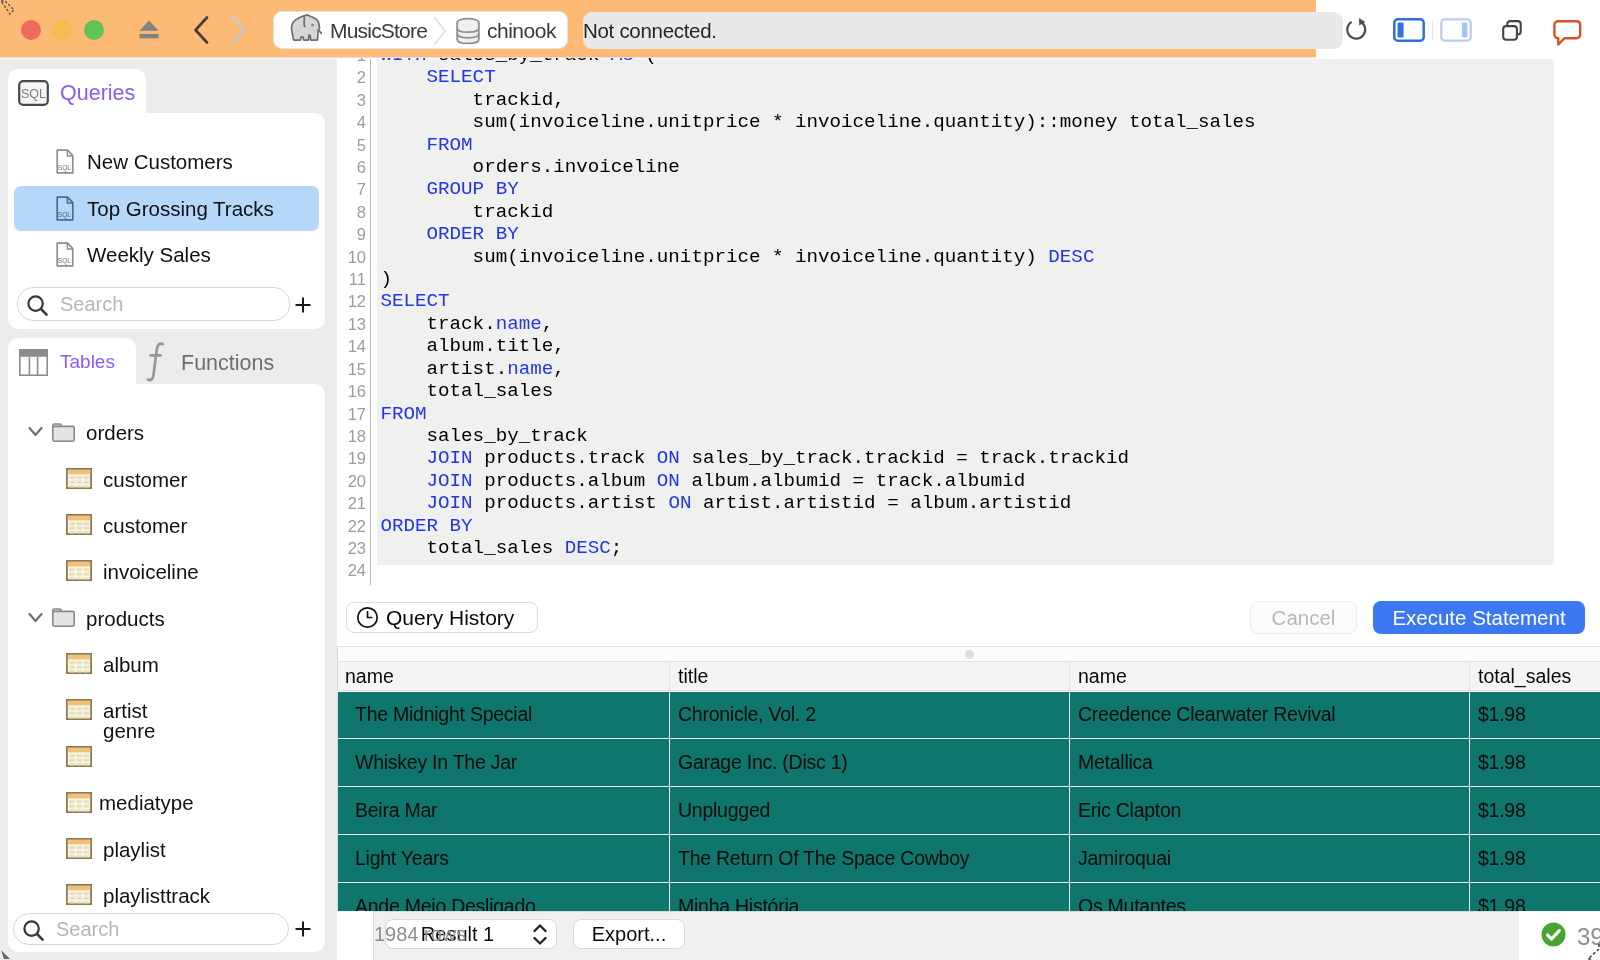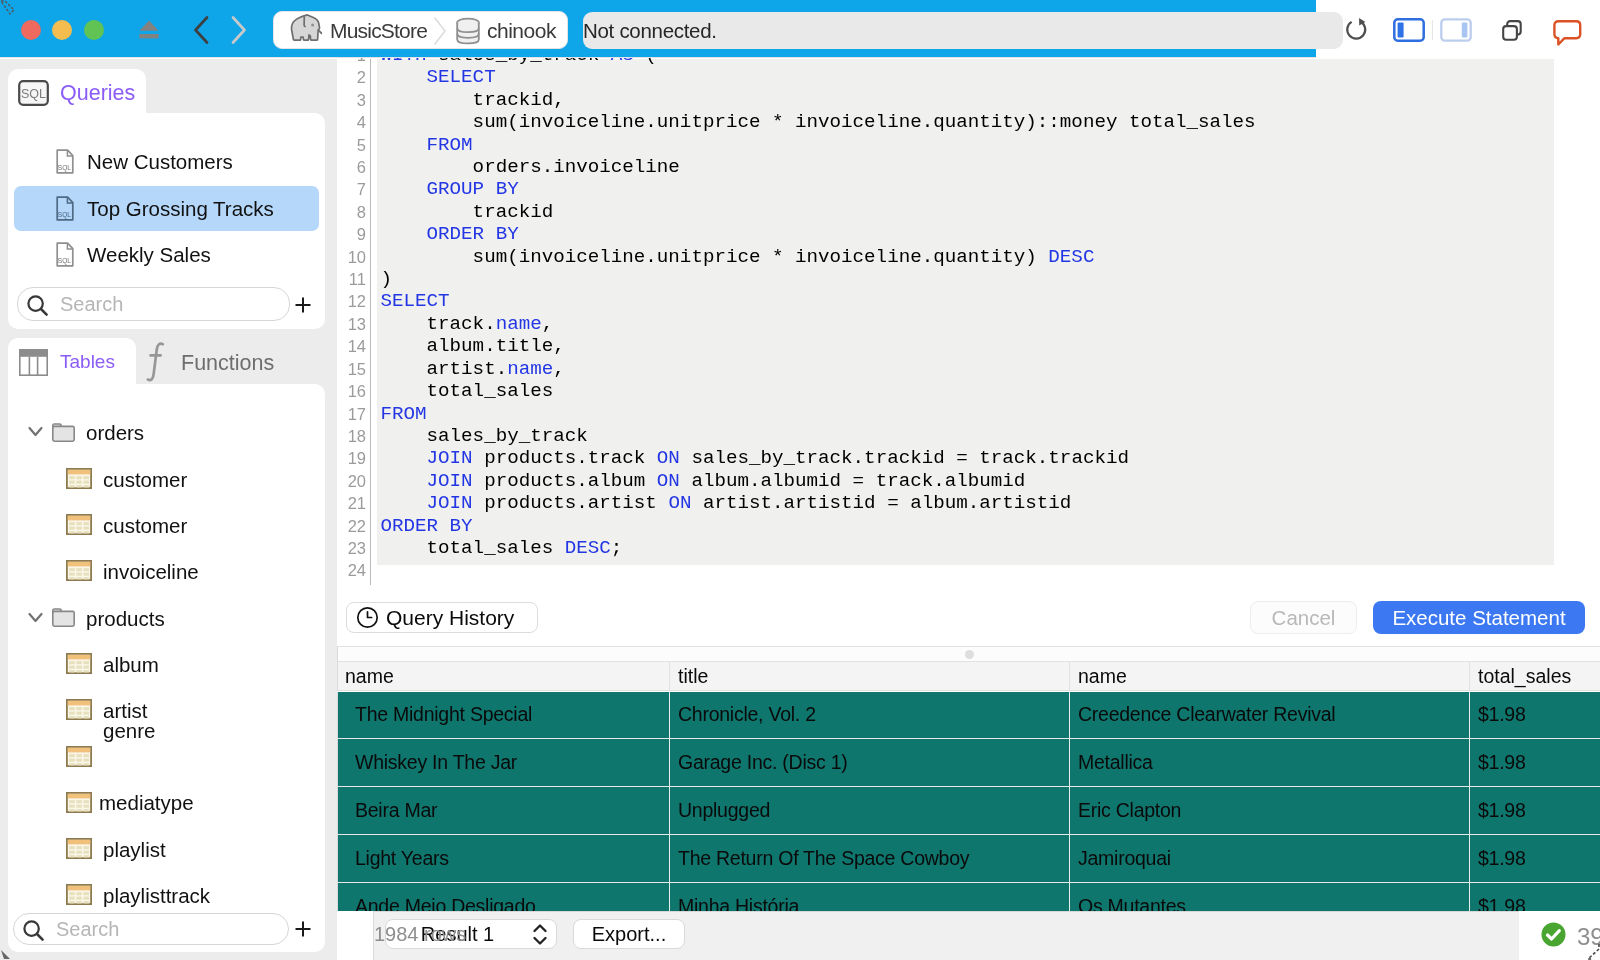--- a/index.html
+++ b/index.html
@@ -15,21 +15,21 @@
     font-size:19.2px; line-height:22.4px; color:#000;
     white-space:pre; z-index:2;
   }
   #codepre .k { color:#2336e4; }
   #gutter {
     left:337px; top:44px; width:29px; text-align:right;
     font-size:16.5px; line-height:22.4px; color:#9b9b9b; z-index:2;
   }
   #gutline { left:370px; top:59px; width:1px; height:526px; background:#bbbbbb; }
   
-  #toolbar { left:0; top:0; width:1316px; height:58px; background:#0ea5e9; border-bottom:1px solid #e2e2e2; z-index:10; }
+  #toolbar { left:0; top:0; width:1316px; height:58px; background:#fdba74; border-bottom:1px solid #e2e2e2; z-index:10; }
   .light { position:absolute; top:20px; width:20px; height:20px; border-radius:50%; }
   #crumb { position:absolute; left:273px; top:11px; width:295px; height:38px; background:#fff; border:1px solid #e3e3e3; border-radius:9px; }
   #notconn { position:absolute; left:583px; top:12px; width:760px; height:37px; background:#e9e9e9; border-radius:9px; font-size:20.5px; color:#262626; line-height:37px; padding-left:0; letter-spacing:-0.3px; }
   
   #sidebar { left:0; top:60px; width:337px; height:900px; background:#ececec; z-index:5; }
   .panel { position:absolute; background:#fff; }
   .srow { position:absolute; font-size:20.5px; color:#111; }
   .search { position:absolute; background:#fff; border:1px solid #d6d6d6; border-radius:16px; }
   .ph { position:absolute; color:#b6b6b6; font-size:20px; }
   

